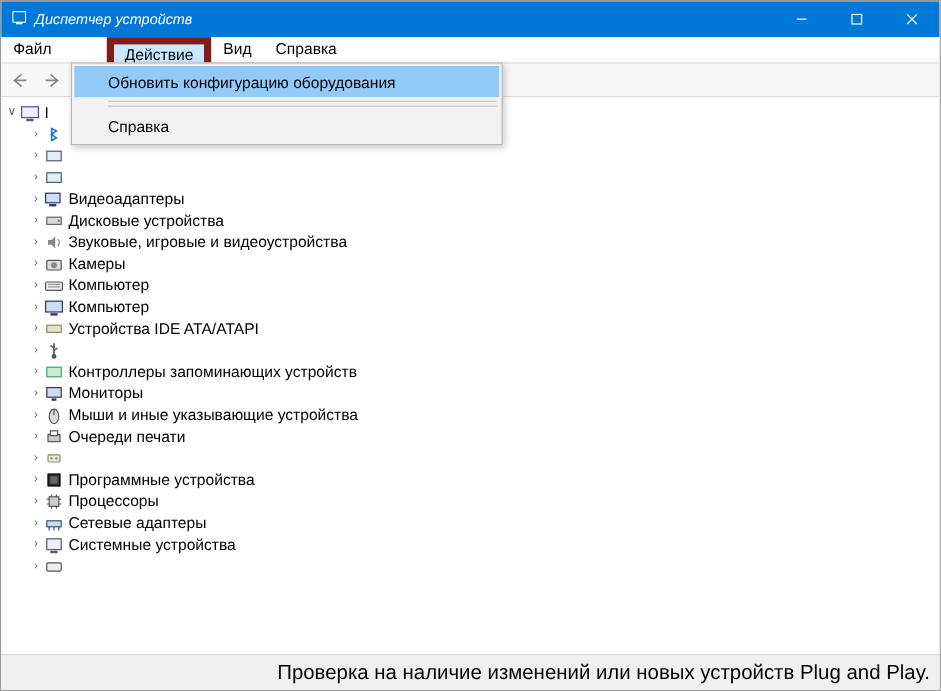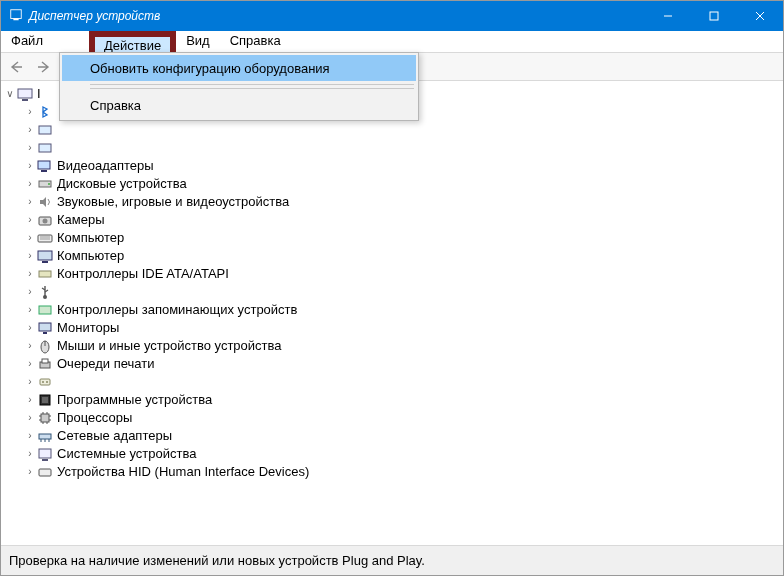--- a/index.html
+++ b/index.html
@@ -15,21 +15,21 @@
   .toolbar { height: 28px; border-bottom: 1px solid #d9d9d9; display: flex; align-items: center; padding: 0 6px; gap: 4px; background: #f7f7f7; }
   .toolbar .tbtn { width: 22px; height: 22px; display: flex; align-items: center; justify-content: center; color: #666; }
   .toolbar .sep { width: 1px; height: 18px; background: #ccc; margin: 0 3px; }
   .content { flex: 1; overflow: auto; background: #fff; padding: 4px 2px; position: relative; }
   .tree { font-size: 13px; line-height: 18px; }
   .node { display: flex; align-items: center; height: 18px; white-space: nowrap; }
   .tw { width: 14px; text-align: center; color: #666; font-size: 10px; cursor: pointer; user-select: none; }
   .nicon { width: 16px; height: 16px; margin-right: 4px; display: inline-flex; align-items: center; justify-content: center; }
   .root .nicon svg, .nicon svg { width: 16px; height: 16px; }
   .child { padding-left: 20px; }
-  .statusbar { height: 30px; border-top: 1px solid #d9d9d9; display: flex; align-items: center; padding: 0 8px; font-size: 13px; background: #f0f0f0; }
+  .statusbar { height: 30px; border-top: 1px solid #d9d9d9; display: flex; align-items: center; padding: 0 8px; font-size: 17px; background: #f0f0f0; justify-content: flex-end; }
   .dropdown { position: absolute; top: 21px; left: 58px; width: 360px; background: #f2f2f2; border: 1px solid #b6b6b6; box-shadow: 2px 2px 6px rgba(0,0,0,0.2); z-index: 10; padding: 2px; }
   .dditem { height: 26px; display: flex; align-items: center; padding-left: 28px; font-size: 13px; }
   .dditem.hl { background: #91c9f7; }
   .ddsep { height: 1px; background: #c9c9c9; margin: 3px 2px 3px 28px; }
 </style>
 </head>
 <body>
 
 <div class="titlebar">
   <span class="icon">
@@ -185,21 +185,21 @@
           </span>
           <span>Компьютер</span>
         </div>
       <div class="node">
           <span class="tw">›</span>
           <span class="nicon">
             <svg viewBox="0 0 16 16">
               <rect x="2" y="5" width="12" height="6" fill="#e5e5c0" stroke="#886"></rect>
             </svg>
           </span>
-          <span>Контроллеры IDE ATA/ATAPI</span>
+          <span>Устройства IDE ATA/ATAPI</span>
         </div>
       <div class="node">
           <span class="tw">›</span>
           <span class="nicon">
             <svg viewBox="0 0 16 16">
               <circle cx="8" cy="13" r="2" fill="#555"></circle>
               <line x1="8" y1="2" x2="8" y2="13" stroke="#555" stroke-width="1.4"></line>
               <path d="M8 6 L5 4 M8 8 L11 6" stroke="#555" stroke-width="1.2"></path>
             </svg>
           </span>
@@ -224,21 +224,21 @@
           <span>Мониторы</span>
         </div>
       <div class="node">
           <span class="tw">›</span>
           <span class="nicon">
             <svg viewBox="0 0 16 16">
               <ellipse cx="8" cy="9" rx="4" ry="6" fill="#ddd" stroke="#555"></ellipse>
               <line x1="8" y1="3" x2="8" y2="8" stroke="#555"></line>
             </svg>
           </span>
-          <span>Мыши и иные устройство устройства</span>
+          <span>Мыши и иные указывающие устройства</span>
         </div>
       <div class="node">
           <span class="tw">›</span>
           <span class="nicon">
             <svg viewBox="0 0 16 16">
               <rect x="3" y="6" width="10" height="6" fill="#ccc" stroke="#555"></rect>
               <rect x="5" y="3" width="6" height="4" fill="#fff" stroke="#555"></rect>
             </svg>
           </span>
           <span>Очереди печати</span>
@@ -302,21 +302,20 @@
           </span>
           <span>Системные устройства</span>
         </div>
       <div class="node">
           <span class="tw">›</span>
           <span class="nicon">
             <svg viewBox="0 0 16 16">
               <rect x="2" y="5" width="12" height="7" rx="1" fill="#eee" stroke="#555"></rect>
             </svg>
           </span>
-          <span>Устройства HID (Human Interface Devices)</span>
         </div>
     </div>
   </div>
 </div>
 
 <div class="statusbar">
   <span>Проверка на наличие изменений или новых устройств Plug and Play.</span>
 </div>
 
 </body></html>

